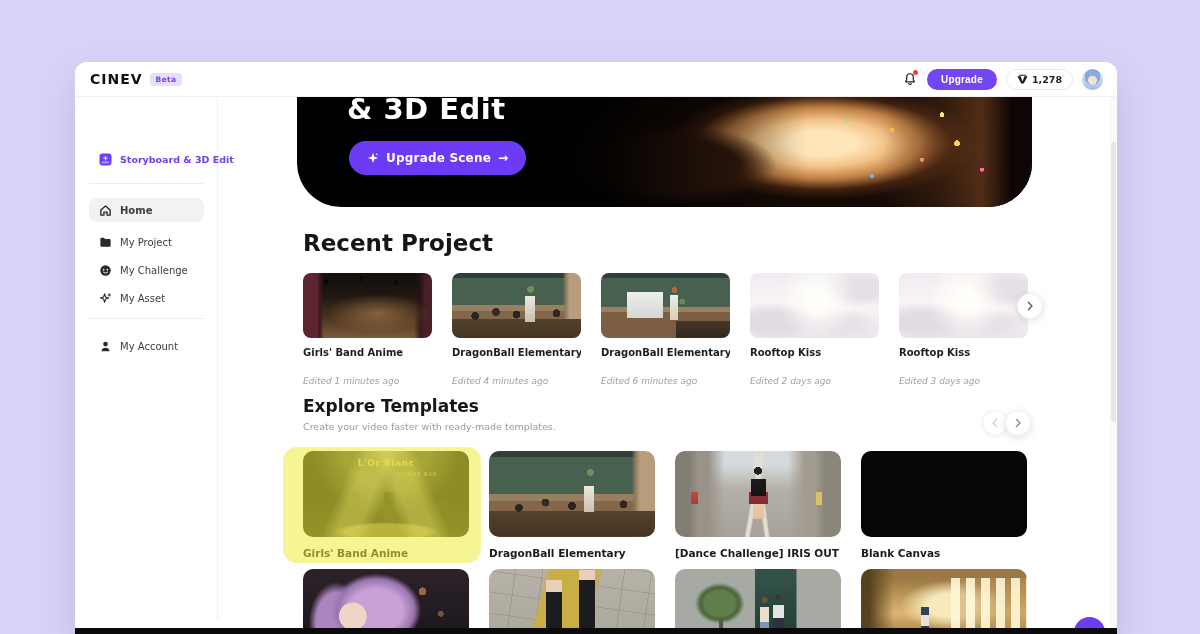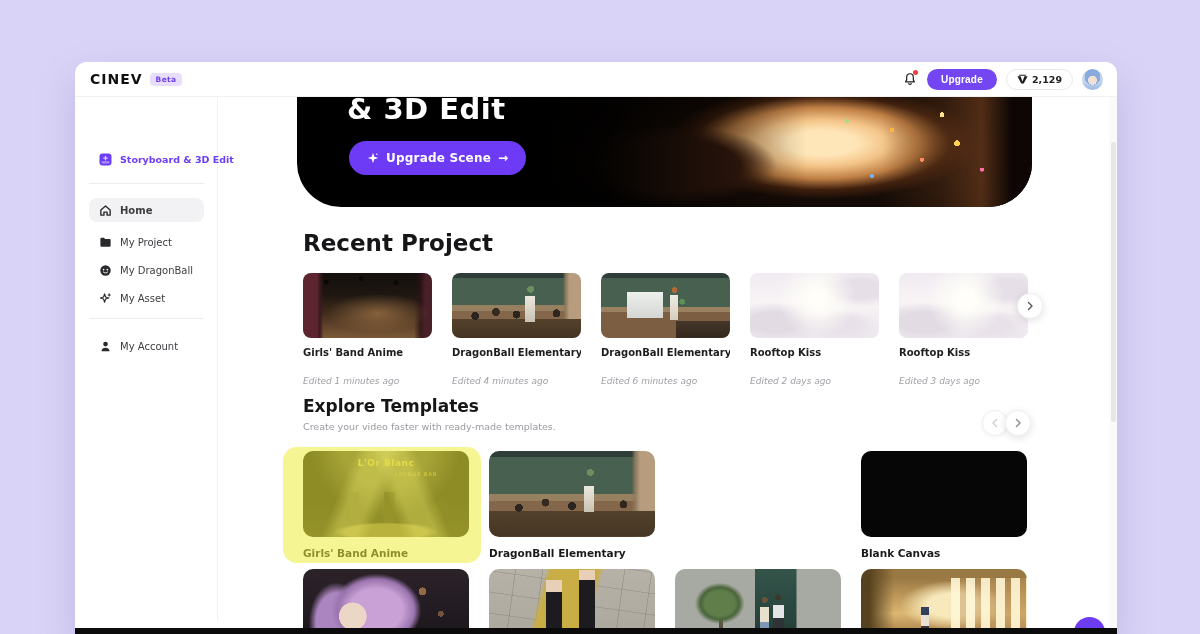--- a/index.html
+++ b/index.html
@@ -263,21 +263,21 @@
           <path d="M6.6 13.3 a1.5 1.5 0 0 0 2.8 0"></path>
         </svg>
         <span class="bell-dot"></span>
       </span>
       <button class="upgrade">Upgrade</button>
       <span class="credits">
         <svg width="11" height="11" viewBox="0 0 14 14">
           <path d="M0.5 3 L4.6 3 L7 9.4 L9.4 3 L13.5 3 L8.6 12 L5.4 12 Z" fill="#1d1d1f"></path>
           <path d="M2.2 1 L11.8 1 L11 2.2 L3 2.2 Z" fill="#1d1d1f"></path>
         </svg>
-        <span>2,129</span>
+        <span>1,278</span>
       </span>
       <span class="avatar"></span>
     </div>
   </div>
 
   <div class="sidebar">
     <div class="side-item purple" style="top:50px;">
       <span class="sicon">
         <svg width="13" height="13" viewBox="0 0 13 13">
             <rect x="0.5" y="0.5" width="12" height="12" rx="3" fill="#6d3ef3"></rect>
@@ -307,21 +307,21 @@
     </div>
     <div class="side-item" style="top:161px;">
       <span class="sicon">
         <svg width="13" height="13" viewBox="0 0 14 14">
             <circle cx="7" cy="7" r="5.6" fill="#2a2a2e"></circle>
             <circle cx="5" cy="6" r="0.9" fill="#fff"></circle>
             <circle cx="9" cy="6" r="0.9" fill="#fff"></circle>
             <path d="M4.6 8.6 a3 3 0 0 0 4.8 0" stroke="#fff" stroke-width="1" fill="none" stroke-linecap="round"></path>
           </svg>
       </span>
-      <span>My DragonBall</span>
+      <span>My Challenge</span>
     </div>
     <div class="side-item" style="top:189px;">
       <span class="sicon">
         <svg width="13" height="13" viewBox="0 0 14 14">
             <path d="M6 2 L7.1 5.4 L10.5 6.5 L7.1 7.6 L6 11 L4.9 7.6 L1.5 6.5 L4.9 5.4 Z" fill="none" stroke="#2a2a2e" stroke-width="1.2" stroke-linejoin="round"></path>
             <path d="M11 2 v2.4 M9.8 3.2 h2.4" stroke="#2a2a2e" stroke-width="1.1" stroke-linecap="round"></path>
           </svg>
       </span>
       <span>My Asset</span>
     </div>
@@ -404,20 +404,24 @@
       <div class="tthumb art-stage">
         <span class="stage-title">L'Or Blanc</span>
         <span class="stage-sub">LOUNGE BAR</span>
       </div>
       <div class="ttitle">Girls' Band Anime</div>
     </div>
     <div class="tcard" style="left:271px;">
       <div class="tthumb art-class1"></div>
       <div class="ttitle">DragonBall Elementary</div>
     </div>
+    <div class="tcard" style="left:457px;">
+      <div class="tthumb art-street"></div>
+      <div class="ttitle">[Dance Challenge] IRIS OUT</div>
+    </div>
     <div class="tcard" style="left:643px;">
       <div class="tthumb art-black"></div>
       <div class="ttitle">Blank Canvas</div>
     </div>
 
     <div class="hl"></div>
 
     <div class="t2card" style="left:85px;">
       <div class="tthumb art-profile"></div>
     </div>

